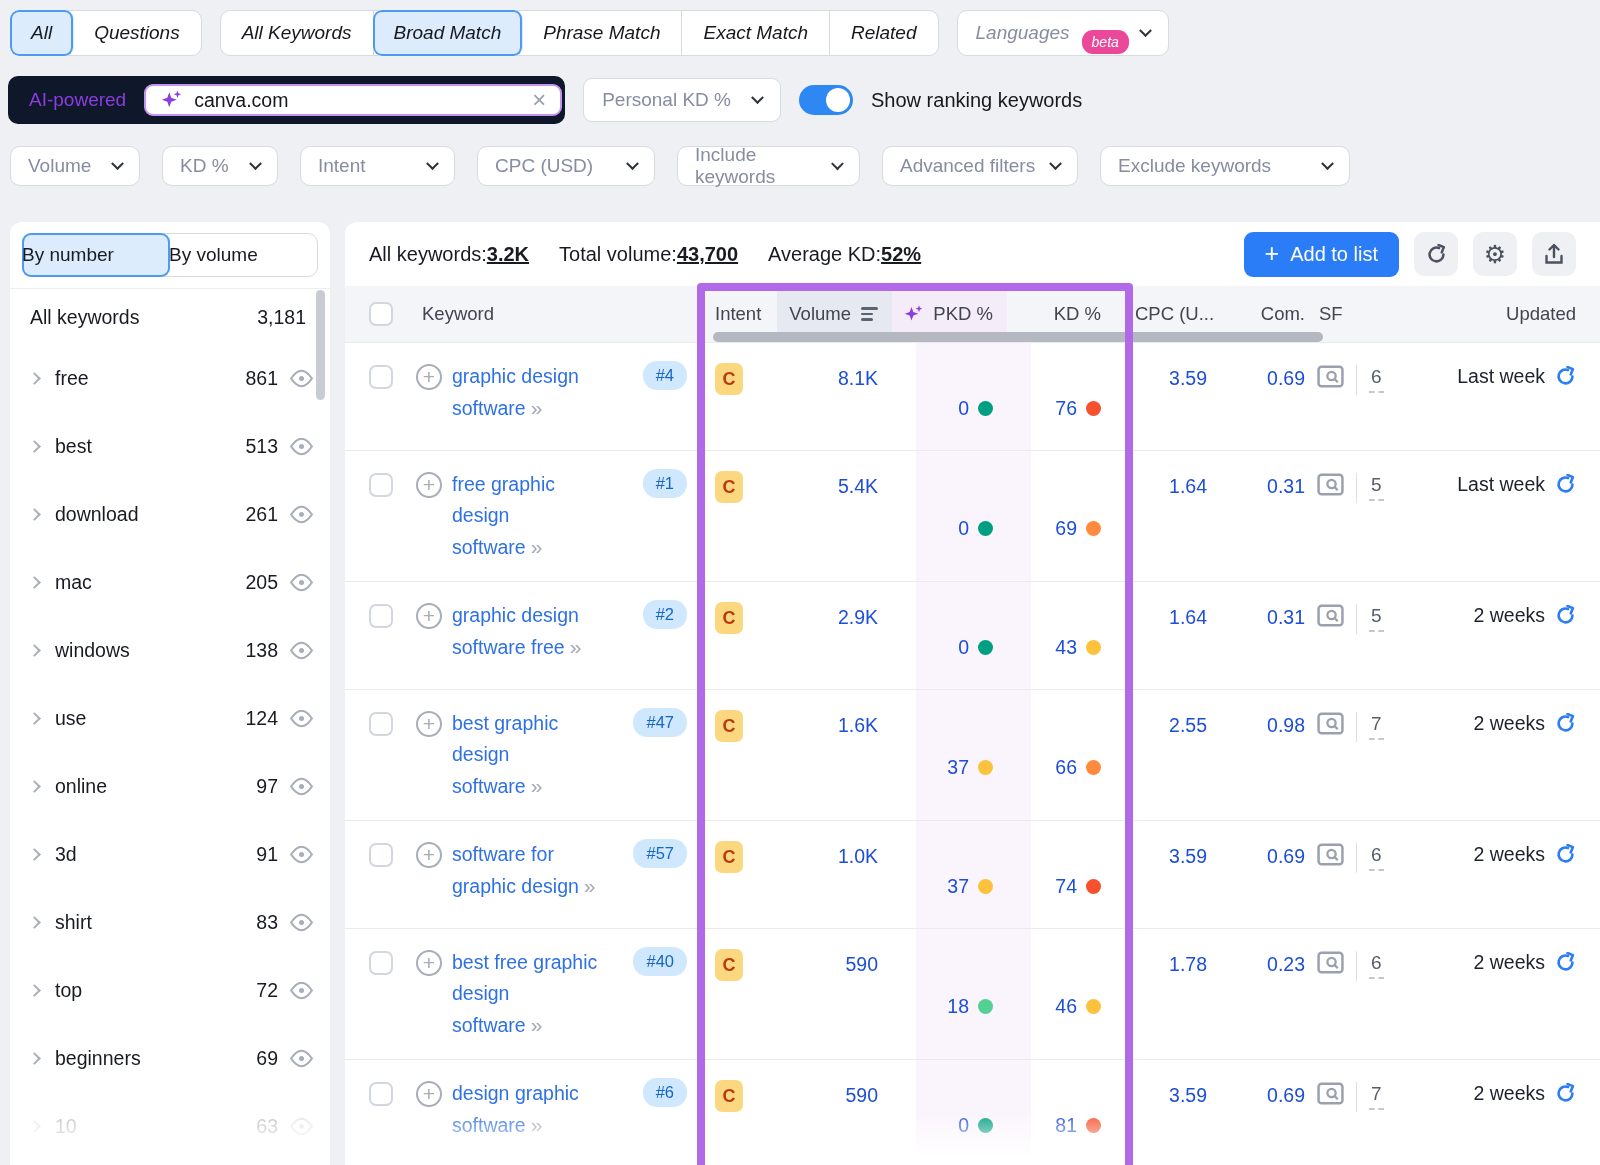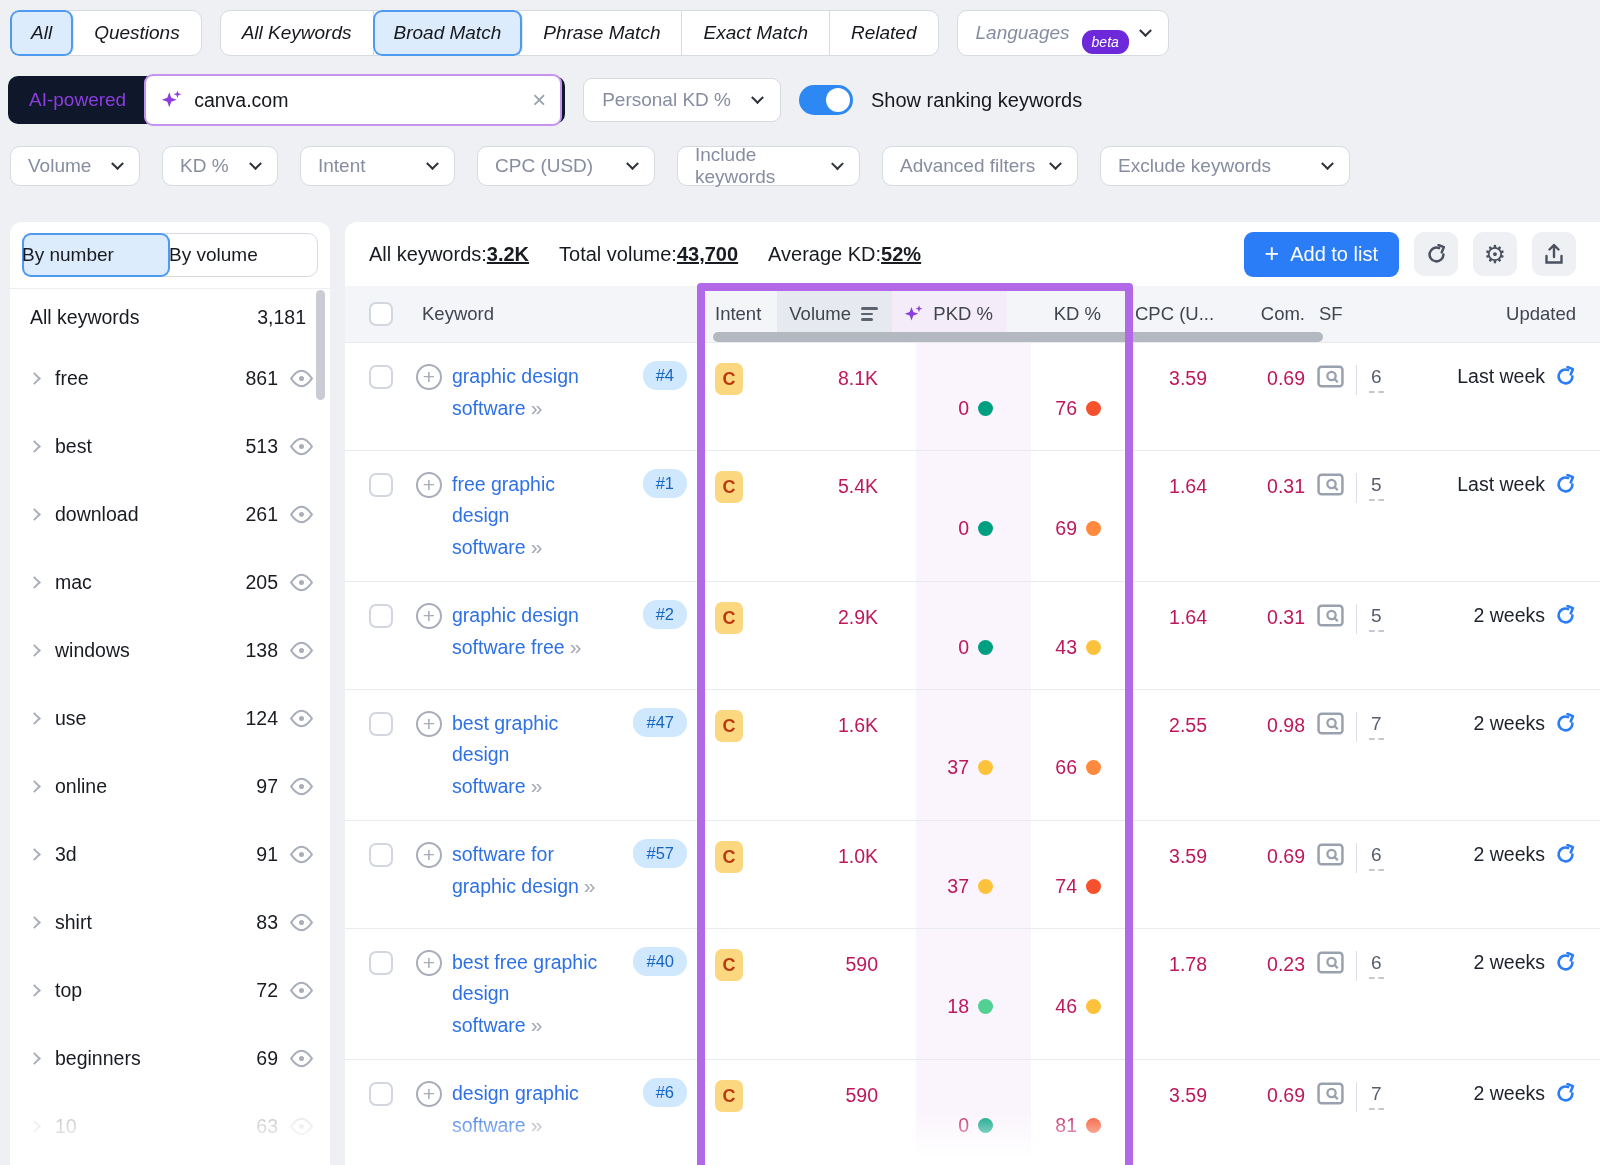--- a/index.html
+++ b/index.html
@@ -22,27 +22,27 @@
 
   
   .row1 { position:absolute; top:10px; left:10px; display:flex; gap:18px;font-style:italic; }
   .tab-group { display:flex; background:#fff; border:1px solid #d6dae1; border-radius:10px; height:46px; }
   .tab { padding:0 21px; display:flex; align-items:center; font-size:19px; color:#16181d;
     border-right:1px solid #d6dae1; white-space:nowrap; }
   .tab:last-child { border-right:none; }
   .tab.selected { background:#ddecfc; box-shadow:inset 0 0 0 2px #4e9af1; border-radius:9px;
     border-right-color:transparent; margin:-1px; height:46px; }
   .lang-btn { height:46px; padding:0 18px; gap:12px; font-size:19px; }
-  .beta-badge { background:#6d28d9; color:#fff; font-size:14px; padding:4px 10px; border-radius:11px;margin-top:18px; }
+  .beta-badge { background:#ec4899; color:#fff; font-size:14px; padding:4px 10px; border-radius:11px;margin-top:18px; }
 
   
   .row2 { position:absolute; top:76px; left:8px; display:flex; align-items:center; gap:18px; }
   .ai-wrap { background:#0f172a; border-radius:10px; padding:3px; display:flex; align-items:center; height:48px; }
   .ai-label { color:#8b3ddd; font-size:19px; padding:0 18px; }
-  .search-box { background:#fff; border:2px solid #c793f0; border-radius:9px; height:52px; width:418px;
+  .search-box { background:#fff; border:2px solid #c793f0; border-radius:9px; height:32px; width:418px;
     display:flex; align-items:center; padding:0 14px; gap:10px; }
   .search-q { font-size:19.5px; color:#16181d; }
   .x-ic { margin-left:auto; color:#9aa1ae; font-size:24px; line-height:1; }
   .kd-select { height:44px; padding:0 18px; gap:22px; font-size:19px; border-radius:9px; }
   .toggle { width:54px; height:30px; border-radius:15px; background:#2d88f3; position:relative; }
   .toggle .knob { position:absolute; right:3px; top:3px; width:24px; height:24px; border-radius:50%; background:#fff; }
   .toggle-lbl { font-size:20px; color:#16181d; }
 
   
   .row3 { position:absolute; top:146px; left:10px; display:flex; gap:22px; }
@@ -93,21 +93,21 @@
   .sort-ic i:nth-child(1){ width:17px; } .sort-ic i:nth-child(2){ width:12px; } .sort-ic i:nth-child(3){ width:12px; }
   .h-thumb { position:absolute; left:368px; top:46px; width:610px; height:10px; background:#b4b8c0; border-radius:5px; z-index:3; }
 
   .pkd-tint { position:absolute; left:571px; top:120px; bottom:0; width:115px; background:#faf4fc; z-index:0; }
   .hl-box { position:absolute; left:352px; top:61px; width:436px; bottom:-10px;
     border:8px solid #b269e8; border-radius:4px; z-index:6; pointer-events:none; }
   .t-fade { position:absolute; left:0; right:0; bottom:0; height:55px;
     background:linear-gradient(rgba(255,255,255,0), #fff 85%); z-index:4; pointer-events:none; }
 
   .trow { padding:0 24px; border-top:1px solid #e9ebef; position:relative; min-height:108px; z-index:1; }
-  .cell { padding-top:24px; font-size:19.5px; color:#be185d; }
+  .cell { padding-top:24px; font-size:19.5px; color:#1d4ed8; }
   .cell.right { text-align:right; }
   .cbx { display:inline-block; width:24px; height:24px; border:2px solid #d2d6de; border-radius:7px; background:#fff; margin-top:22px; }
   .kw-cell { position:relative; padding:18px 0 18px 2px; display:flex; align-items:flex-start; }
   .plus-circle { flex:0 0 auto; width:26px; height:26px; border:2px solid #a7adb9; border-radius:50%;
     color:#a7adb9; font-size:21px; line-height:22px; text-align:center; margin-top:3px; }
   .kw-txt { width:150px; margin-left:10px; font-size:19.5px; line-height:31px; color:#2e71e5; }
   .kw-txt .dbl { color:#a0a6b4; font-size:21px; margin-left:5px; }
   .rank-badge { position:absolute; top:18px; right:10px; background:#cfe8fe; color:#1765c1;
     font-size:16.5px; padding:5px 13px; border-radius:14px; }
   .intent-cell { padding-top:20px; padding-left:18px; }

